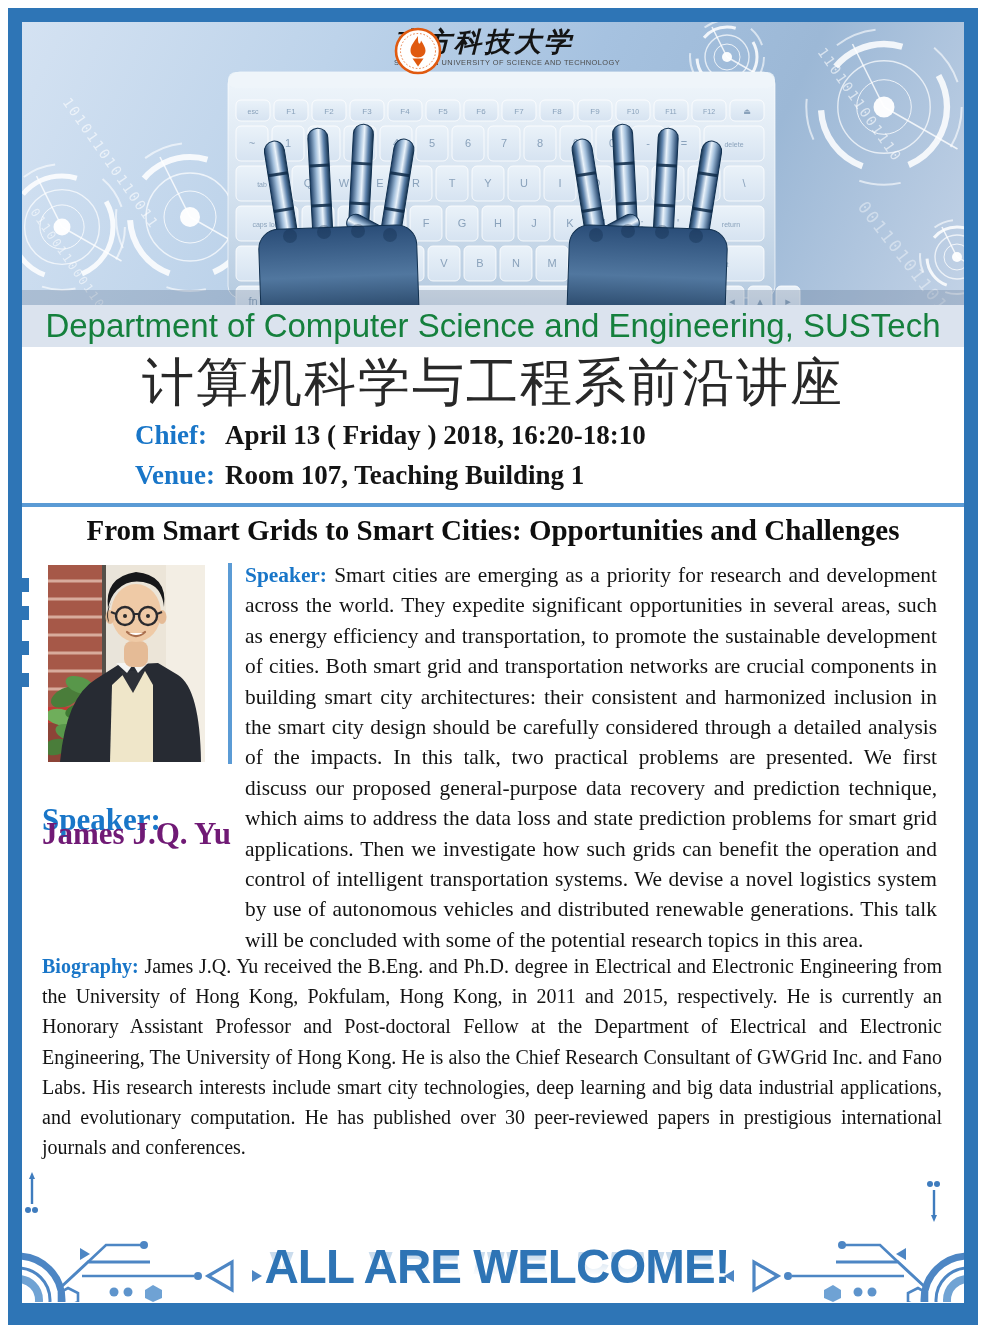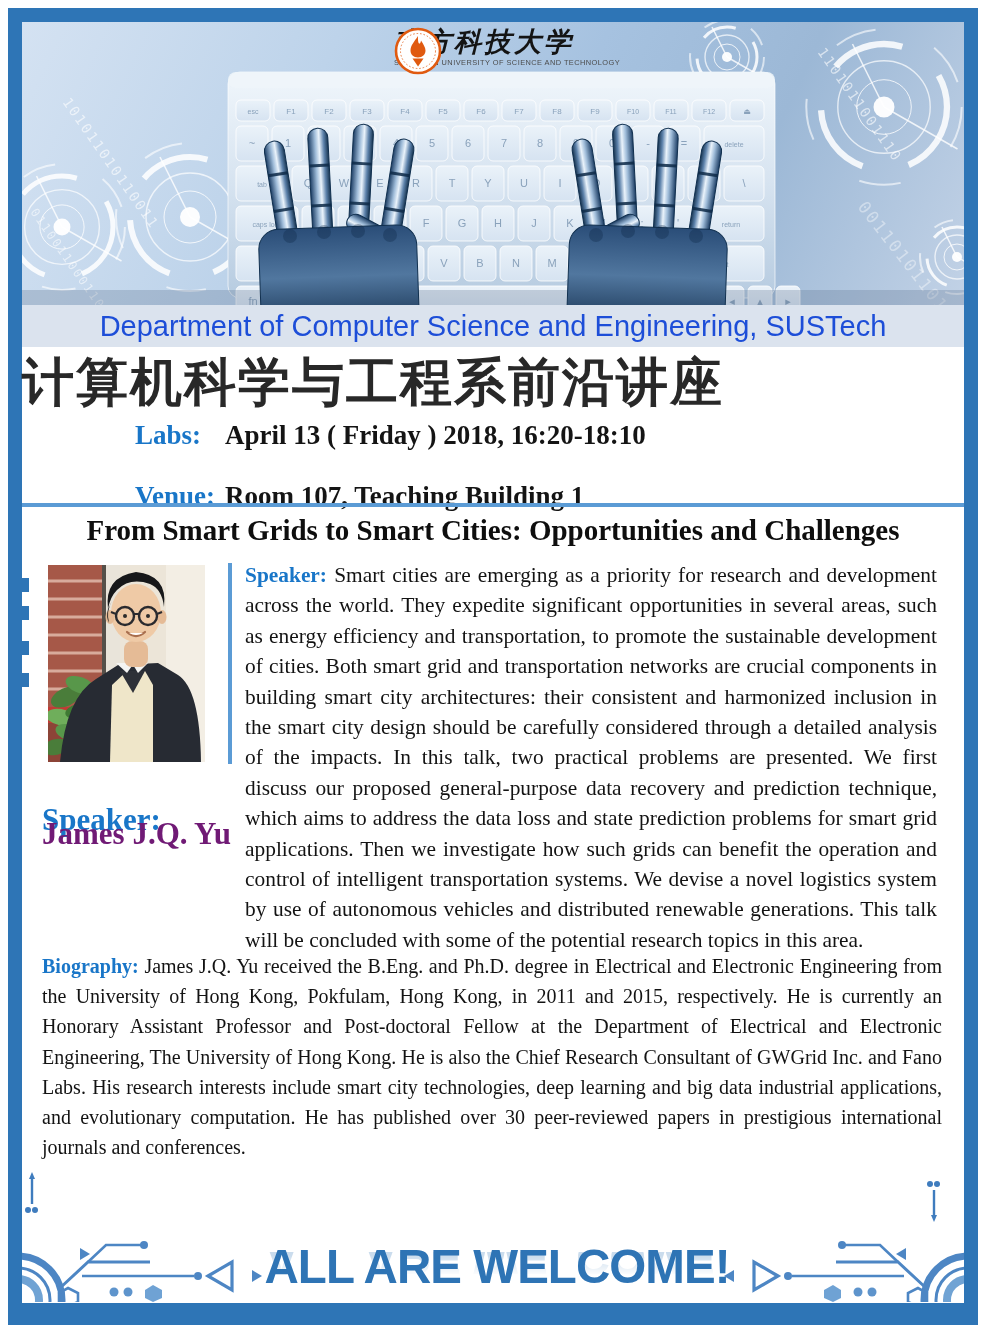--- a/index.html
+++ b/index.html
@@ -12,29 +12,29 @@
     background:linear-gradient(115deg,#d4e2f2 0%,#bdd3ea 30%,#a6c2e0 55%,#9cb8d6 75%,#c2d2e6 100%);}
   .hero svg{position:absolute;left:0;top:0;}
   .logo{position:absolute;left:372px;top:5px;display:flex;align-items:center;gap:9px;z-index:5;}
   .logo-cn{font-size:27px;font-weight:bold;font-style:italic;color:#141414;line-height:30px;
     font-family:"Liberation Serif","DejaVu Serif",serif;letter-spacing:3px;}
   .logo-en{font-size:7.4px;color:#4b4b4b;letter-spacing:.45px;margin-top:1px;
     font-family:"Liberation Sans","DejaVu Sans",sans-serif;}
   
   .dept-bar{position:absolute;left:0;top:283px;width:942px;height:42px;background:#dbe3ee;
     text-align:center;line-height:42px;font-family:"Liberation Sans","DejaVu Sans",sans-serif;
-    font-size:29px;color:#1d4ed8;}
+    font-size:33px;color:#15803d;}
   
-  .cn-title{position:absolute;left:0;top:326px;width:942px;text-align:left;
-    font-family:"Liberation Sans","DejaVu Sans",sans-serif;font-weight:700;font-size:52px;
+  .cn-title{position:absolute;left:0;top:326px;width:942px;text-align:center;
+    font-family:"Liberation Sans","DejaVu Sans",sans-serif;font-weight:400;font-size:52px;
     letter-spacing:2px;color:#282828;}
   .meta-row{position:absolute;left:113px;font-size:27px;font-weight:bold;color:#141414;}
   .meta-row .lbl{display:inline-block;width:90px;color:#1976c8;}
   .row-time{top:398px;}
-  .row-venue{top:438px;margin-top:21px;}
+  .row-venue{top:438px;}
   .divider{position:absolute;left:0;top:481px;width:942px;height:4px;background:#5b9bd5;}
   .talk-title{position:absolute;left:0;top:492px;width:942px;text-align:center;
     font-size:29px;font-weight:bold;color:#0e0e0e;}
   
   .photo{position:absolute;left:26px;top:543px;width:157px;height:197px;overflow:hidden;}
   .vline{position:absolute;left:206px;top:541px;width:4px;height:201px;background:#5b9bd5;}
   .speaker-lbl{position:absolute;left:20px;top:780px;font-size:31px;font-weight:bold;color:#1976c8;}
   .speaker-name{position:absolute;left:20px;top:794px;font-size:31px;font-weight:bold;color:#701a75;}
   .abstract{position:absolute;left:223px;top:538px;width:692px;font-size:21.4px;line-height:30.4px;
     text-align:justify;color:#131313;}
@@ -386,21 +386,21 @@
         <div class="logo-en">SOUTHERN UNIVERSITY OF SCIENCE AND TECHNOLOGY</div>
       </div>
     </div>
   </div>
 
   <div class="dept-bar">Department of Computer Science and Engineering, SUSTech</div>
 
   <div class="cn-title">计算机科学与工程系前沿讲座</div>
 
   <div class="meta-row row-time">
-    <span class="lbl">Labs:</span><span>April 13 ( Friday ) 2018, 16:20-18:10</span>
+    <span class="lbl">Chief:</span><span>April 13 ( Friday ) 2018, 16:20-18:10</span>
   </div>
   <div class="meta-row row-venue">
     <span class="lbl">Venue:</span><span>Room 107, Teaching Building 1</span>
   </div>
 
   <div class="divider"></div>
 
   <div class="talk-title">From Smart Grids to Smart Cities: Opportunities and Challenges</div>
 
   <div class="frame-notch" style="top:556px"></div>

